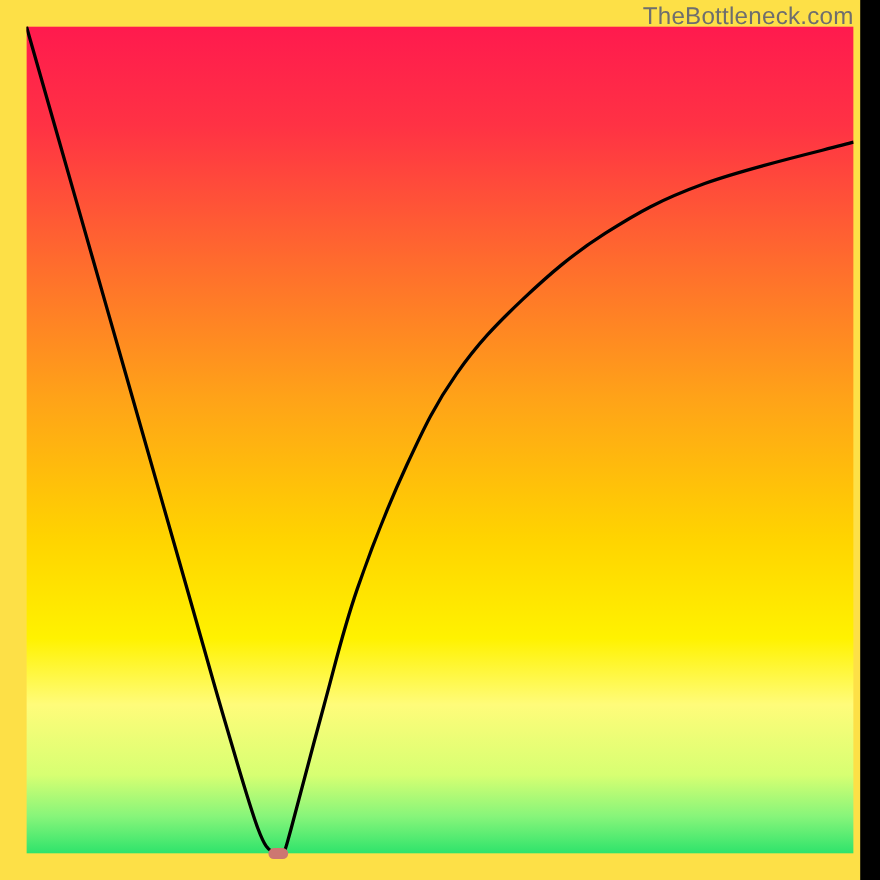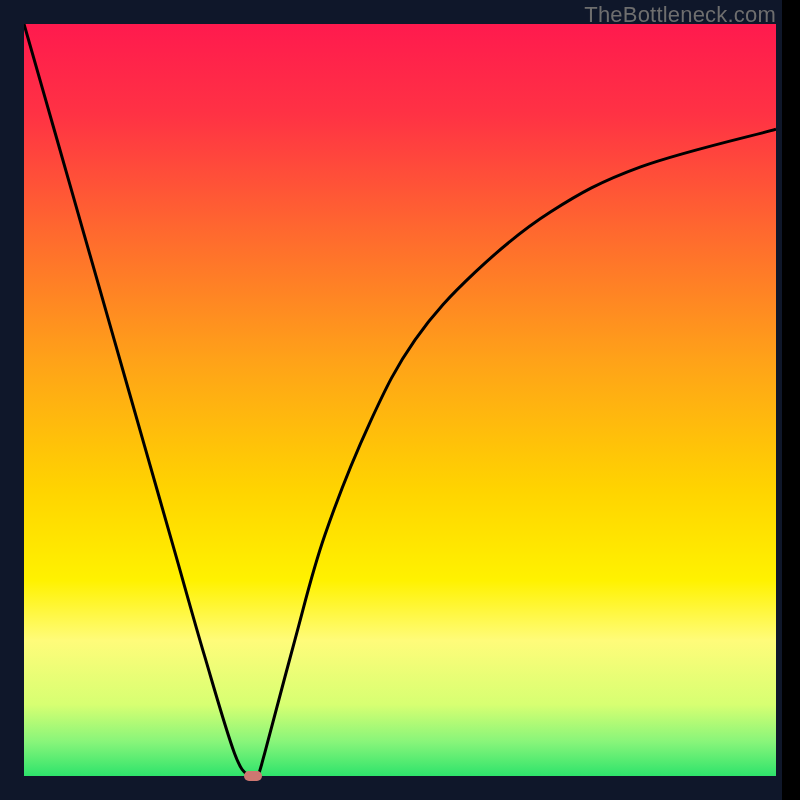--- a/index.html
+++ b/index.html
@@ -8,21 +8,21 @@
     background: #000;
     width: 800px;
     height: 800px;
     overflow: hidden;
     font-family: Arial, Helvetica, sans-serif;
   }
   .frame {
     position: relative;
     width: 782px;
     height: 800px;
-    background: #0f172a;
+    background: #fde047;
   }
   .plot-area {
     position: absolute;
     left: 24px;
     top: 24px;
     width: 752px;
     height: 752px;
   }
   .gradient-bg {
     position: absolute;

